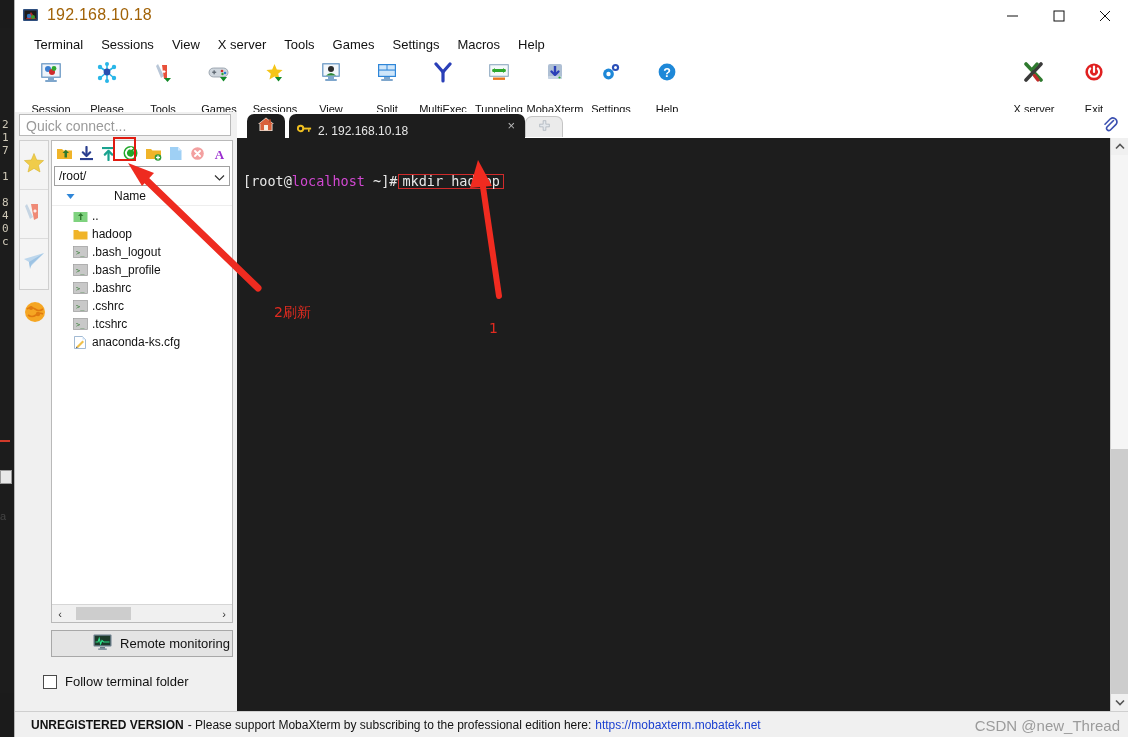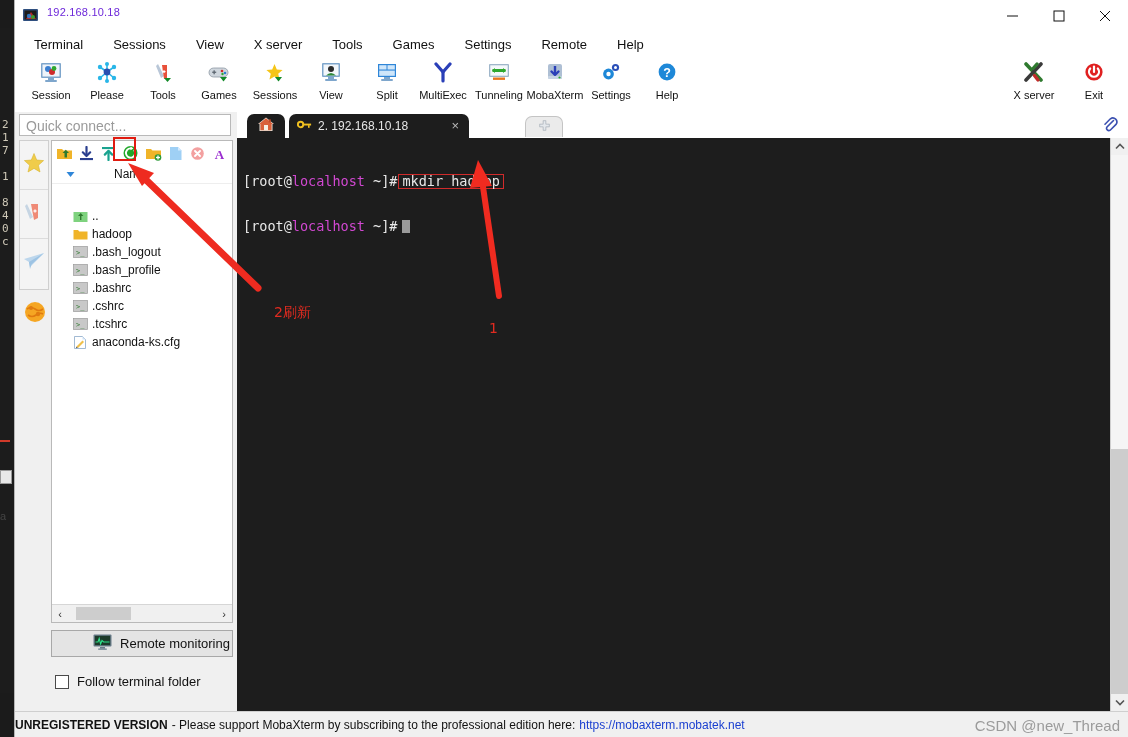--- a/index.html
+++ b/index.html
@@ -26,35 +26,35 @@
   
   .win{
     position:absolute;left:14px;top:0;width:1114px;height:737px;
     background:#ffffff;border-left:1px solid #b5b5b5;
     box-sizing:border-box;
   }
 
   
   .titlebar{position:relative;height:32px;background:#ffffff;border-bottom:1px solid #ffffff;}
   .title-ico{position:absolute;left:7px;top:7px;width:18px;height:18px;}
-  .title-text{position:absolute;left:32px;top:6px;font-size:11px;color:#6d28d9;letter-spacing:.2px;}
+  .title-text{position:absolute;left:32px;top:6px;font-size:16px;color:#a16207;letter-spacing:.2px;}
   .wbtns{position:absolute;right:0;top:0;height:32px;display:flex;}
   .wbtn{width:46px;height:32px;display:flex;align-items:center;justify-content:center;cursor:default;}
   .wbtn svg{display:block;}
 
   
-  .menubar{height:22px;background:#fff;display:flex;align-items:center;padding-left:10px;gap:12px;}
+  .menubar{height:22px;background:#fff;display:flex;align-items:center;padding-left:10px;gap:0;}
   .menuitem{font-size:13px;color:#111;padding:1px 9px;cursor:default;}
 
   
   .toolbar{height:57px;background:#fff;border-bottom:1px solid #dedede;position:relative;}
   .tb-items{display:flex;align-items:flex-start;padding-left:8px;}
   .tb-item{width:56px;display:flex;flex-direction:column;align-items:center;padding-top:4px;cursor:default;}
   .tb-ico{height:28px;display:flex;align-items:center;justify-content:center;}
-  .tb-lab{font-size:11px;color:#111;margin-top:2px;white-space:nowrap;}
+  .tb-lab{font-size:11px;color:#111;margin-top:16px;white-space:nowrap;}
   .tb-right{position:absolute;right:4px;top:0;display:flex;}
   .tb-right .tb-item{width:60px;}
 
   
   .body{position:absolute;left:0;top:112px;right:0;bottom:26px;background:#22c55e;}
 
   
   .left{position:absolute;left:0;top:0;width:222px;height:100%;background:#f0f0f0;}
   .qconnect{
     position:absolute;left:4px;top:2px;width:212px;height:22px;
@@ -84,33 +84,33 @@
   .hs-arrow{width:16px;text-align:center;font-size:11px;color:#333;}
   .hs-track{flex:1;height:15px;background:#f0f0f0;position:relative;}
   .hs-thumb{position:absolute;left:8px;top:1px;width:55px;height:13px;background:#cdcdcd;}
 
   .remotebtn{
     position:absolute;left:36px;bottom:54px;width:182px;height:27px;
     background:#e4e4e4;border:1px solid #a8a8a8;box-sizing:border-box;
     display:flex;align-items:center;justify-content:center;gap:8px;
     font-size:13px;color:#111;cursor:default;padding-left:39px;
   }
-  .followrow{position:absolute;left:40px;bottom:22px;display:flex;align-items:center;gap:8px;font-size:13px;color:#111;}
+  .followrow{position:absolute;left:28px;bottom:22px;display:flex;align-items:center;gap:8px;font-size:13px;color:#111;}
   .cbox{width:14px;height:14px;border:1px solid #4a4a4a;background:#fff;box-sizing:border-box;}
 
   
   .right{position:absolute;left:222px;top:0;right:0;bottom:0;background:#1d1d1d;}
   .tabbar{height:26px;background:#fff;position:relative;border-bottom:1px solid #dcdcdc;}
   .tab-home{
     position:absolute;left:10px;top:2px;width:38px;height:24px;
     background:#1d1d1d;border-radius:7px 7px 0 0;display:flex;align-items:center;justify-content:center;cursor:default;
   }
   .tab-active{
-    position:absolute;left:52px;top:2px;width:180px;height:24px;
-    background:#1d1d1d;border-radius:7px 7px 0 0;display:flex;align-items:center;padding-left:8px;
+    position:absolute;left:52px;top:2px;width:236px;height:24px;
+    background:#1d1d1d;border-radius:7px 7px 0 0;display:flex;align-items:flex-end;padding-left:8px;
     box-sizing:border-box;cursor:default;color:#e6e6e6;font-size:12px;gap:6px;
   }
   .tab-active .tclose{position:absolute;right:10px;top:5px;color:#b9b9b9;font-size:13px;line-height:13px;}
   .tab-plus{
     position:absolute;left:288px;top:4px;width:38px;height:21px;
     background:#ebebeb;border:1px solid #c4c4c4;border-bottom:none;border-radius:7px 7px 0 0;
     display:flex;align-items:center;justify-content:center;cursor:default;box-sizing:border-box;
   }
   .clip{position:absolute;right:10px;top:4px;cursor:default;}
 
@@ -133,21 +133,21 @@
   .vs-dn{position:absolute;bottom:0;left:0;right:0;}
 
   
   .anno{position:absolute;pointer-events:none;}
   .anno-txt{position:absolute;color:#e02b20;font-size:14px;font-family:"DejaVu Sans",sans-serif;}
   .redbox{position:absolute;border:2px solid #e01b10;box-sizing:border-box;}
 
   
   .statusbar{
     position:absolute;left:0;right:0;bottom:0;height:26px;background:#f0f0f0;
-    border-top:1px solid #cfcfcf;display:flex;align-items:center;padding-left:0;box-sizing:border-box;
+    border-top:1px solid #cfcfcf;display:flex;align-items:center;padding-left:16px;box-sizing:border-box;
     font-size:12px;color:#111;gap:4px;
   }
   .sb-strong{font-weight:bold;}
   .sb-link{color:#1a3fd0;}
   .watermark{
     position:absolute;right:8px;bottom:3px;font-size:15px;color:#9b9b9b;
     font-family:"Liberation Sans",sans-serif;
   }
 </style>
 </head>
@@ -205,21 +205,21 @@
     </div>
 
     <div class="menubar">
       <div class="menuitem">Terminal</div>
       <div class="menuitem">Sessions</div>
       <div class="menuitem">View</div>
       <div class="menuitem">X server</div>
       <div class="menuitem">Tools</div>
       <div class="menuitem">Games</div>
       <div class="menuitem">Settings</div>
-      <div class="menuitem">Remote</div>
+      <div class="menuitem">Macros</div>
       <div class="menuitem">Help</div>
     </div>
 
     <div class="toolbar">
       <div class="tb-items">
 
         <div class="tb-item">
           <span class="tb-ico">
             <svg width="24" height="22" viewBox="0 0 24 22">
               <rect x="2" y="1" width="20" height="15" rx="1" fill="#7ea6cc"></rect>
@@ -507,20 +507,28 @@
                 <path d="M6 5 L11 10 M11 5 L6 10" stroke="#fff" stroke-width="1.9" stroke-linecap="round"></path>
               </svg>
             </div>
             <div class="fbtn">
               <svg width="17" height="15" viewBox="0 0 17 15">
                 <text x="8.5" y="12.5" font-size="13" font-family="Liberation Serif, serif" font-weight="bold" fill="#9b2fd0" text-anchor="middle">A</text>
               </svg>
             </div>
           </div>
 
+          <div class="pathbar">
+            <span>/root/</span>
+            <span class="chev">
+              <svg width="11" height="8" viewBox="0 0 11 8">
+                  <path d="M1 1.5 L5.5 6 L10 1.5" fill="none" stroke="#333" stroke-width="1.2"></path>
+                </svg>
+            </span>
+          </div>
 
           <div class="colhdr">
             <span class="sortarrow">
               <svg width="9" height="7" viewBox="0 0 9 7">
                   <path d="M0.5 1 L8.5 1 L4.5 6 Z" fill="#2f86d8"></path>
                 </svg>
             </span>
             <span>Name</span>
           </div>
 
@@ -679,21 +687,20 @@
                 <path d="M12.5 4.5 L6 11 a2.3 2.3 0 0 0 3.2 3.2 L15 8.4 a4 4 0 0 0 -5.6 -5.6 L4 8.2" fill="none" stroke="#3a4fb0" stroke-width="1.6" stroke-linecap="round"></path>
               </svg>
             </span>
           </div>
         </div>
 
         <div class="termwrap">
 
           <div class="term">
             <div class="tline"><span class="u-root">[</span><span class="u-root">root</span><span class="u-root">@</span><span class="u-host">localhost</span><span class="u-root"> ~]#</span><span class="cmdbox">mkdir hadoop</span></div>
-            <div class="tline"><span class="u-root">[</span><span class="u-root">root</span><span class="u-root">@</span><span class="u-host">localhost</span><span class="u-root"> ~]#</span><span class="cursor"></span></div>
           </div>
 
           <div class="vscroll">
             <div class="vs-up">
               <svg width="10" height="7" viewBox="0 0 10 7">
                   <path d="M1 5.5 L5 1.5 L9 5.5" fill="none" stroke="#555" stroke-width="1.6"></path>
                 </svg>
             </div>
             <div class="vs-track">
               <div class="vs-thumb"></div>

